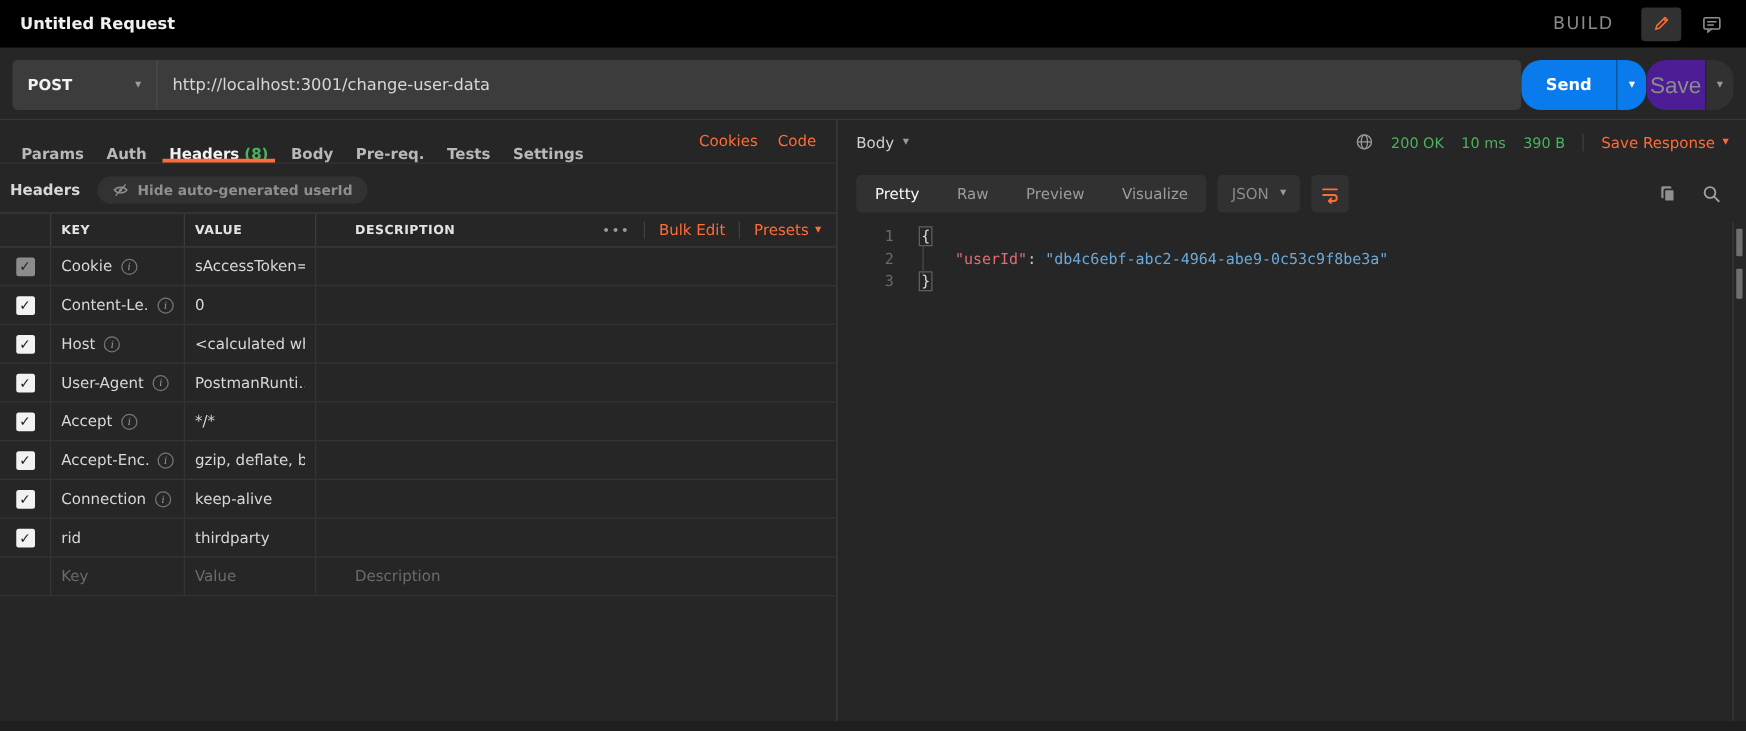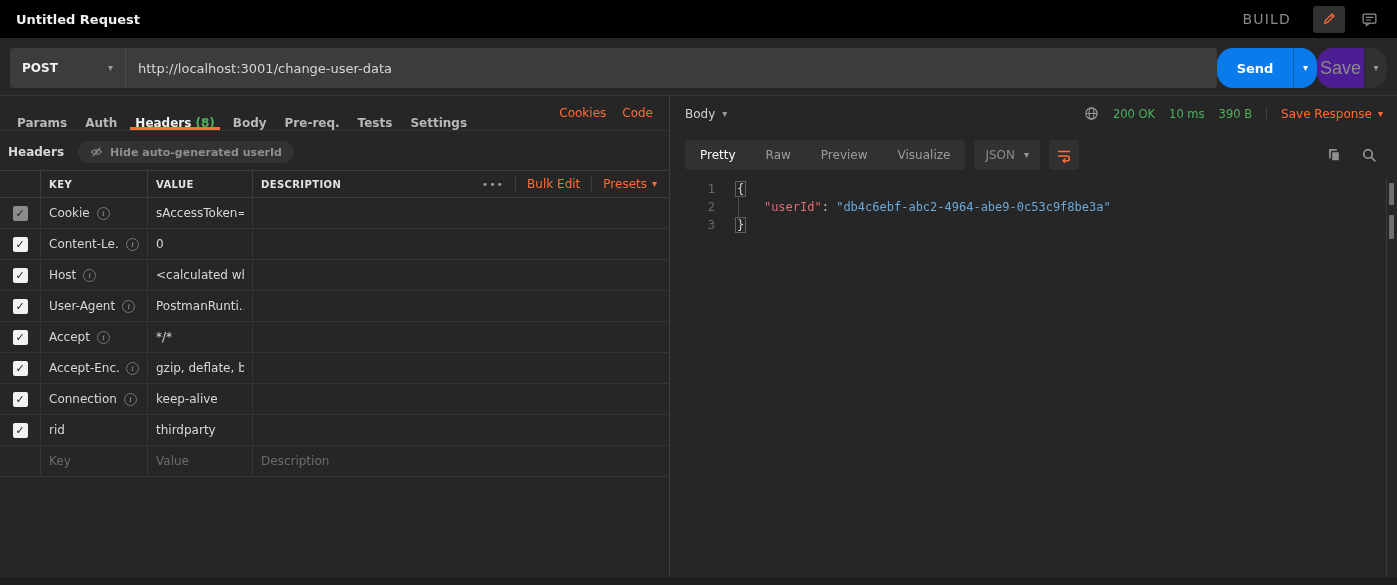--- a/index.html
+++ b/index.html
@@ -58,21 +58,21 @@
   .headers-title{font-size:12px;font-weight:600;color:#d8d8d8;}
   .toggle-pill{margin-left:14px;height:22px;display:flex;align-items:center;gap:7px;background:#323232;border-radius:11px;padding:0 12px;cursor:pointer;}
   .toggle-pill span.lbl{font-size:11px;color:#8f8f8f;font-weight:600;}
   
   .kv-table{margin-top:6px;border-top:1px solid #3c3c3c;}
   .t-row{display:flex;height:31px;border-bottom:1px solid #343434;align-items:stretch;}
   .t-head{height:27px;}
   .c-check{width:41px;display:flex;align-items:center;justify-content:center;border-right:1px solid #343434;}
   .c-key{width:107px;display:flex;align-items:center;gap:7px;padding:0 8px;border-right:1px solid #343434;}
   .c-val{width:105px;display:flex;align-items:center;padding:0 8px;border-right:1px solid #343434;}
-  .c-desc{flex:1;display:flex;align-items:center;padding:0 12px 0 8px;}
+  .c-desc{flex:1;display:flex;align-items:center;padding:0 12px 0 8px;margin-left:23px;}
   .t-head .hdr{font-size:10px;font-weight:700;color:#e3e3e3;letter-spacing:.4px;}
   .t-head .c-check,.t-head .c-key,.t-head .c-val{border-right-color:#3c3c3c;}
   .t-head{border-bottom:1px solid #3c3c3c;}
   .hdr-tools{margin-left:auto;display:flex;align-items:center;gap:11px;}
   .dots{color:#9a9a9a;font-size:11px;letter-spacing:1px;cursor:pointer;}
   .vsep{width:1px;height:14px;background:#3f3f3f;}
   .tool-link{color:var(--accent-orange);font-size:12px;cursor:pointer;display:flex;align-items:center;gap:5px;}
   .checkbox{width:15px;height:15px;border-radius:2px;background:#f2f2f2;display:flex;align-items:center;justify-content:center;cursor:pointer;}
   .checkbox::after{content:"✓";color:#222;font-size:11px;font-weight:700;line-height:1;}
   .checkbox.dim{background:#8c8c8c;}

